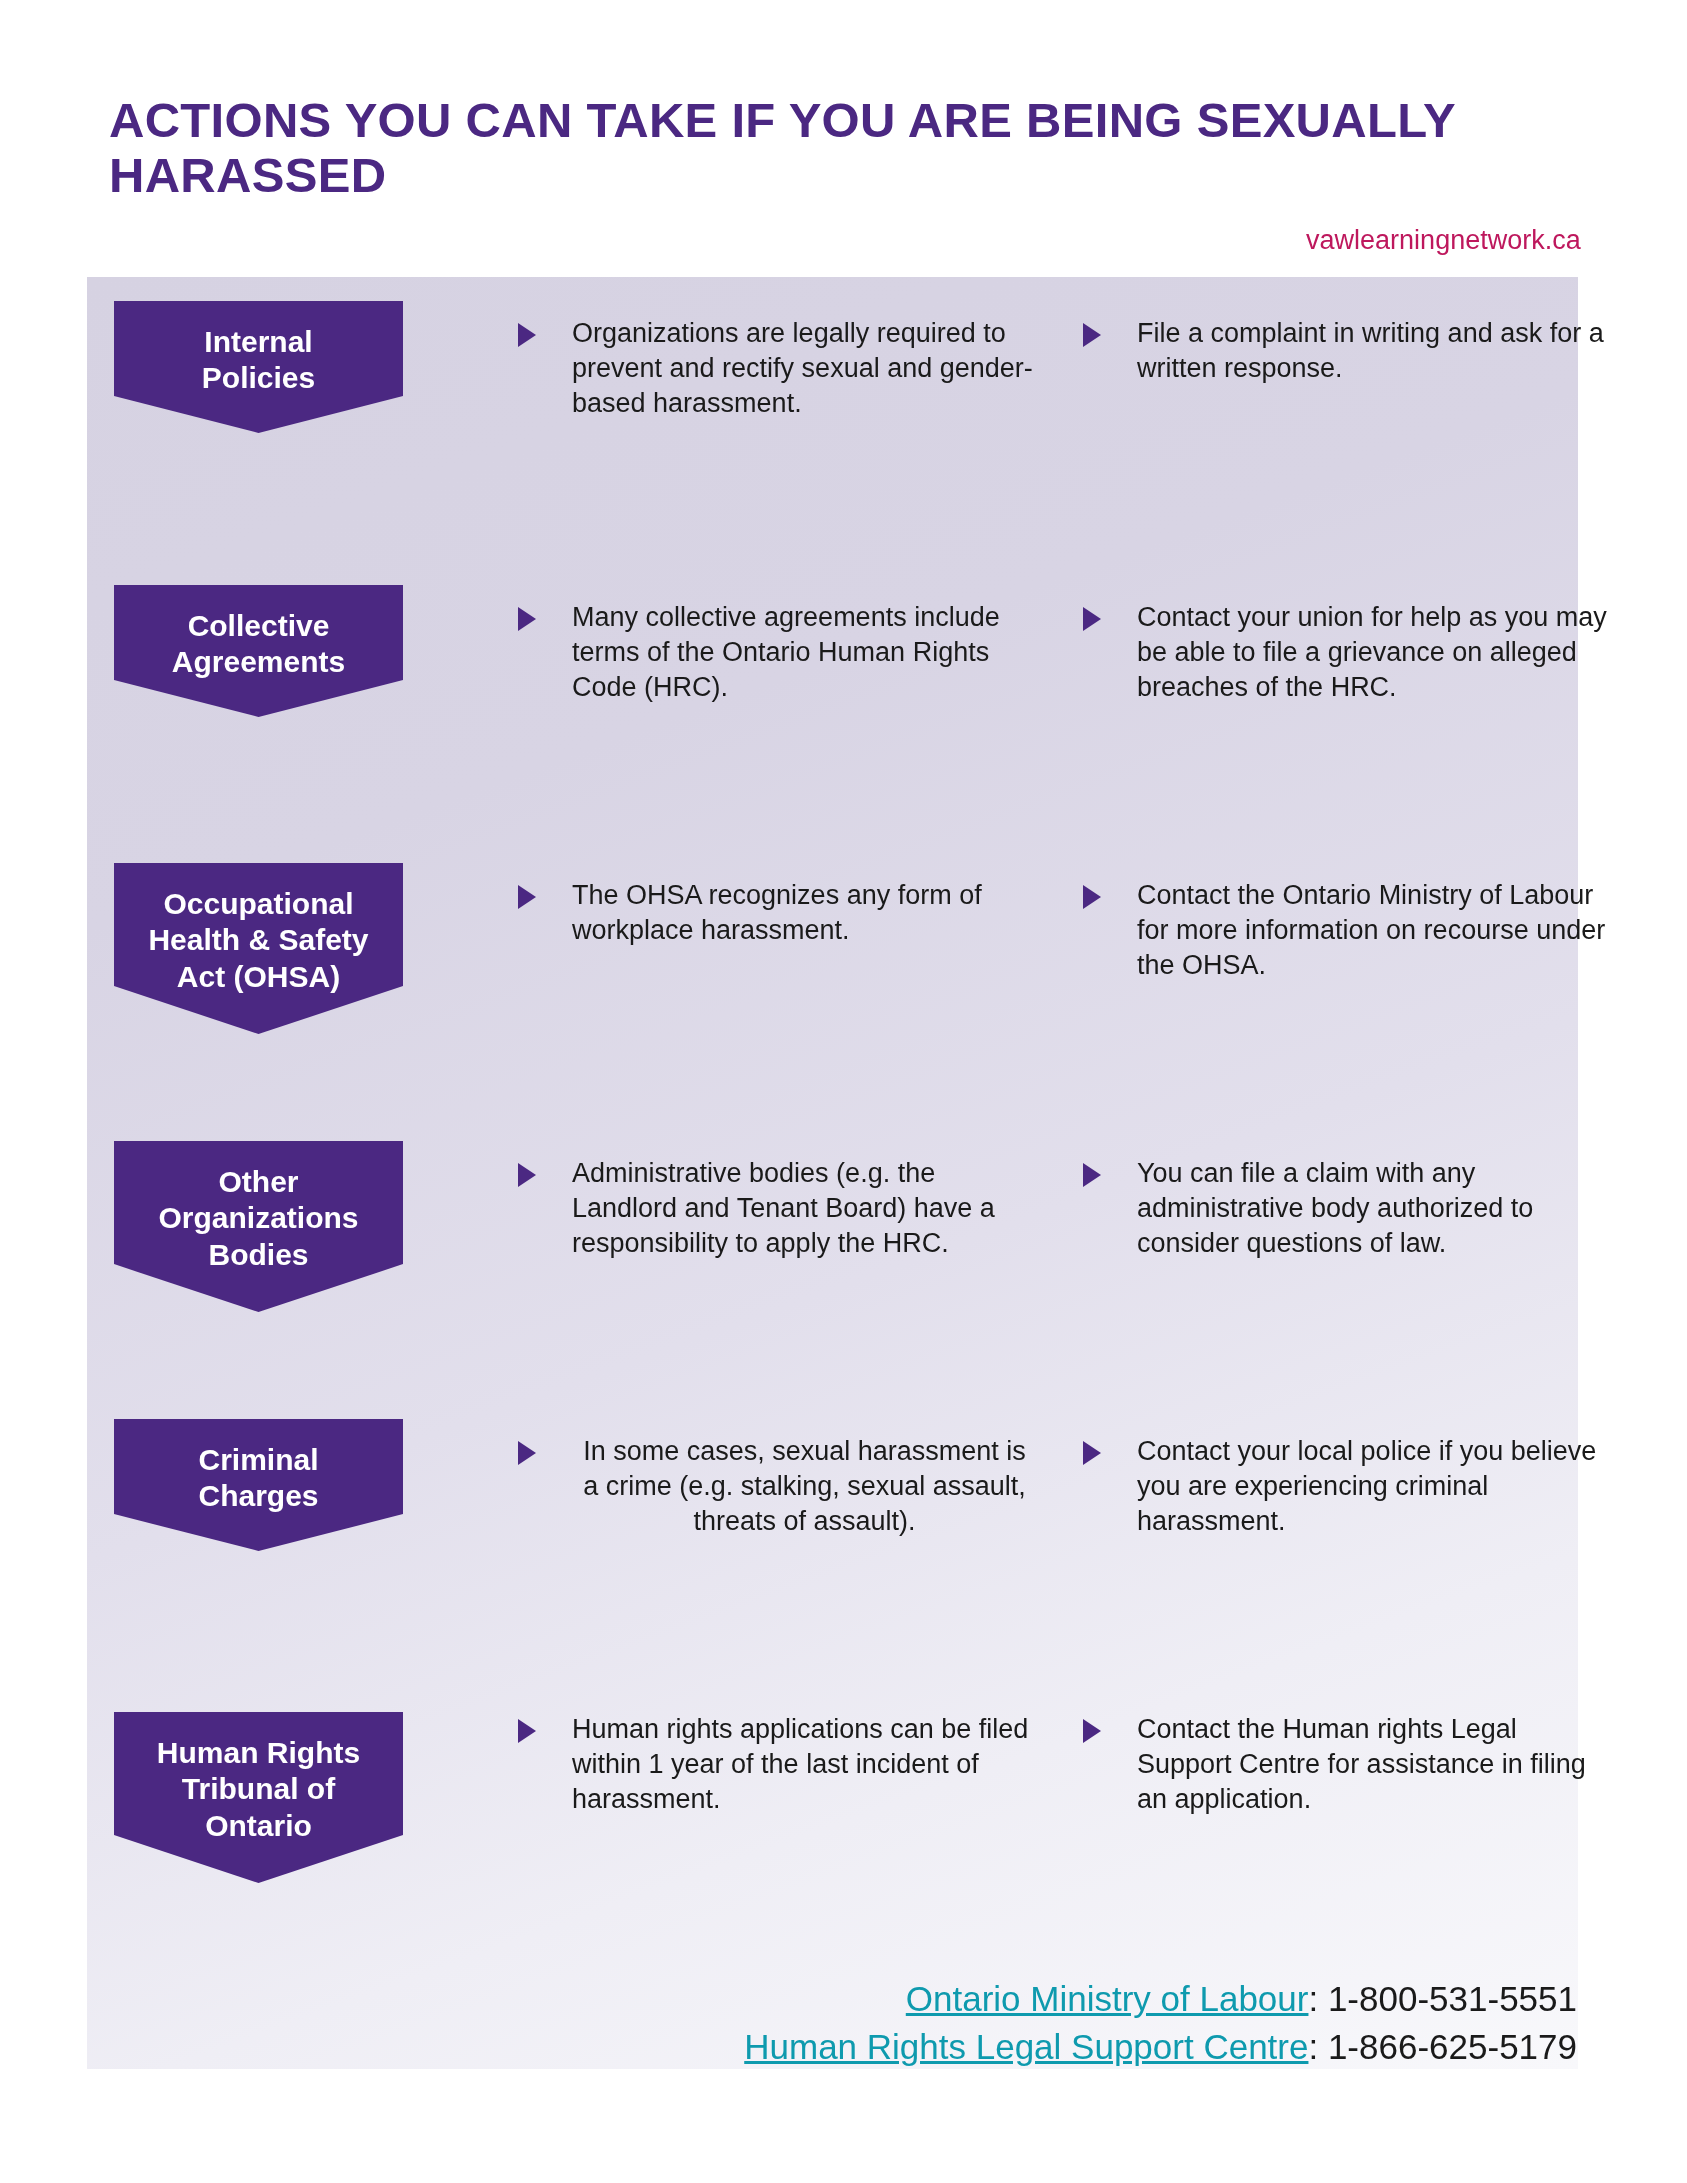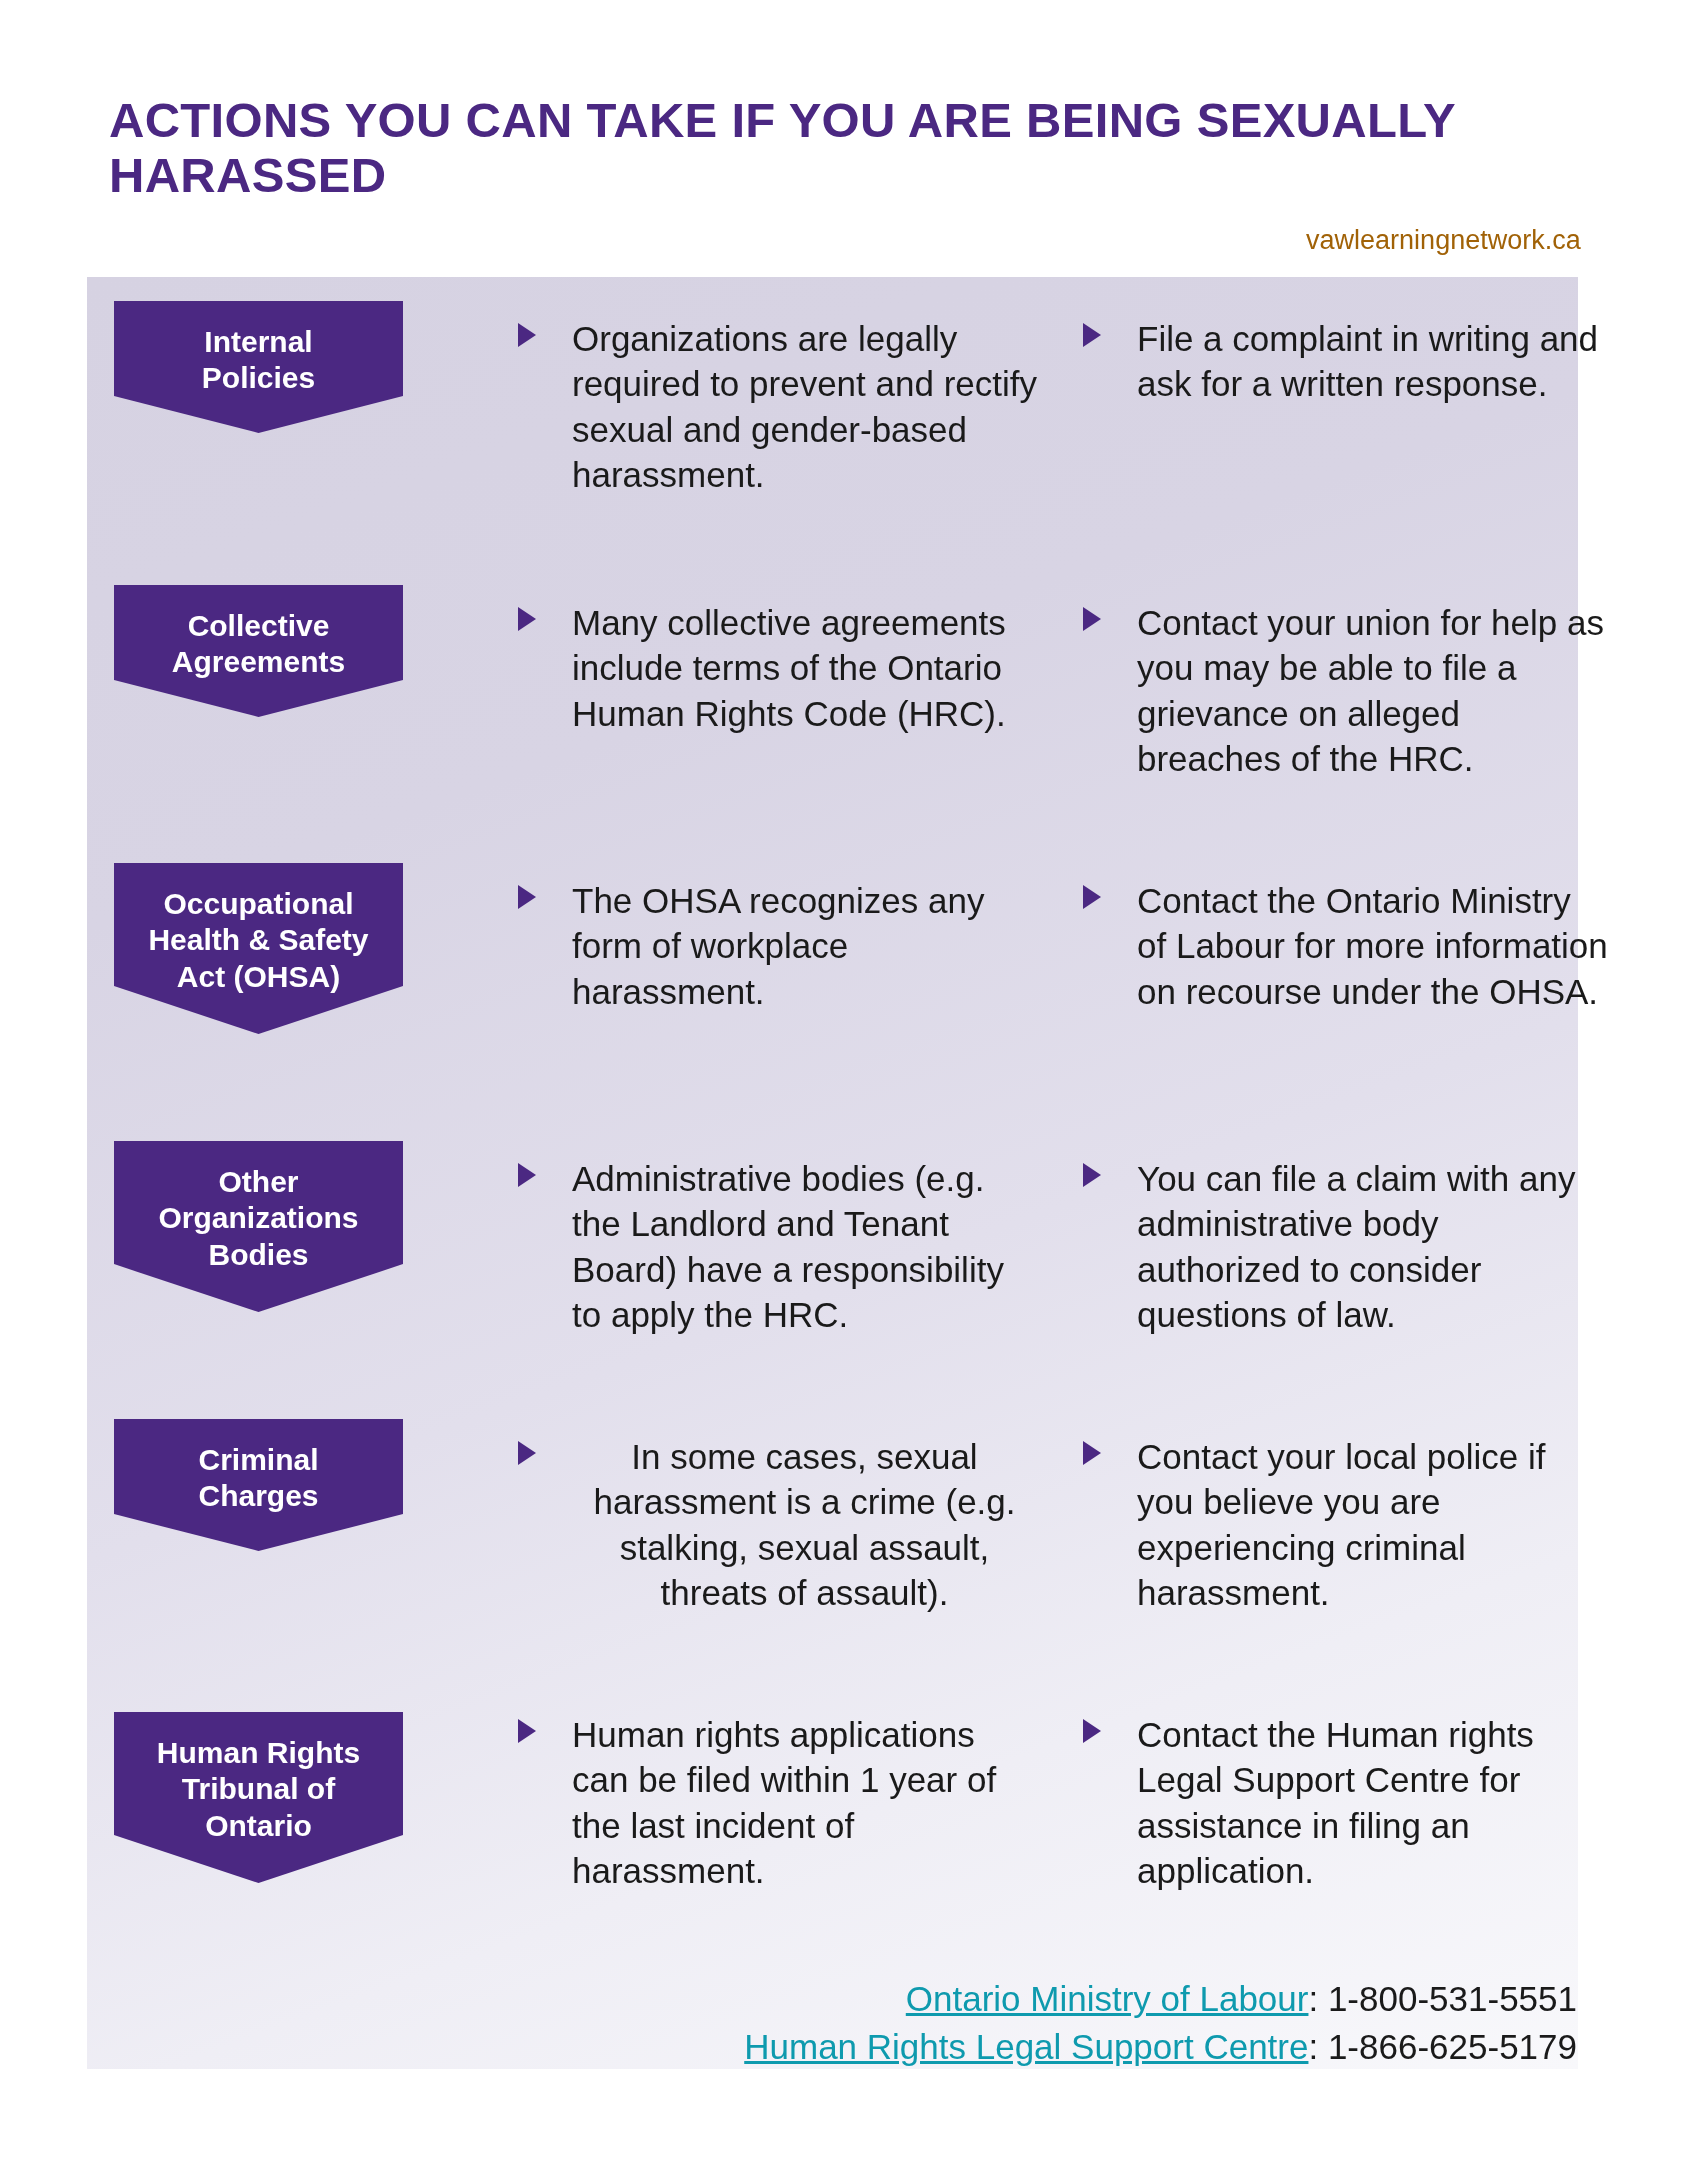--- a/index.html
+++ b/index.html
@@ -29,21 +29,21 @@
     letter-spacing: 0.3px;
     line-height: 1.12;
     margin: 0;
     max-width: 1356px;
   }
   #site-url {
     position: absolute;
     right: 3.3px;
     top: 132px;
     font-size: 27px;
-    color: #a16207;
+    color: #be185d;
     white-space: nowrap;
   }
 
   
   #panel {
     position: absolute;
     left: 87px;
     top: 277px;
     width: 1491px;
     height: 1792px;
@@ -87,21 +87,21 @@
   .col {
     position: absolute;
     top: 0;
   }
   .col-a { left: 427px;  width: 523px; }
   .col-b { left: 992px; width: 529px; }
 
   .bullet {
     position: relative;
     padding-left: 58px;
-    font-size: 35px;
+    font-size: 27px;
     line-height: 1.30;
     color: #1a1a1a;
   }
   .tri {
     position: absolute;
     left: 4px;
     top: 7.3px;
     width: 0;
     height: 0;
     border-top: 12.6px solid transparent;

